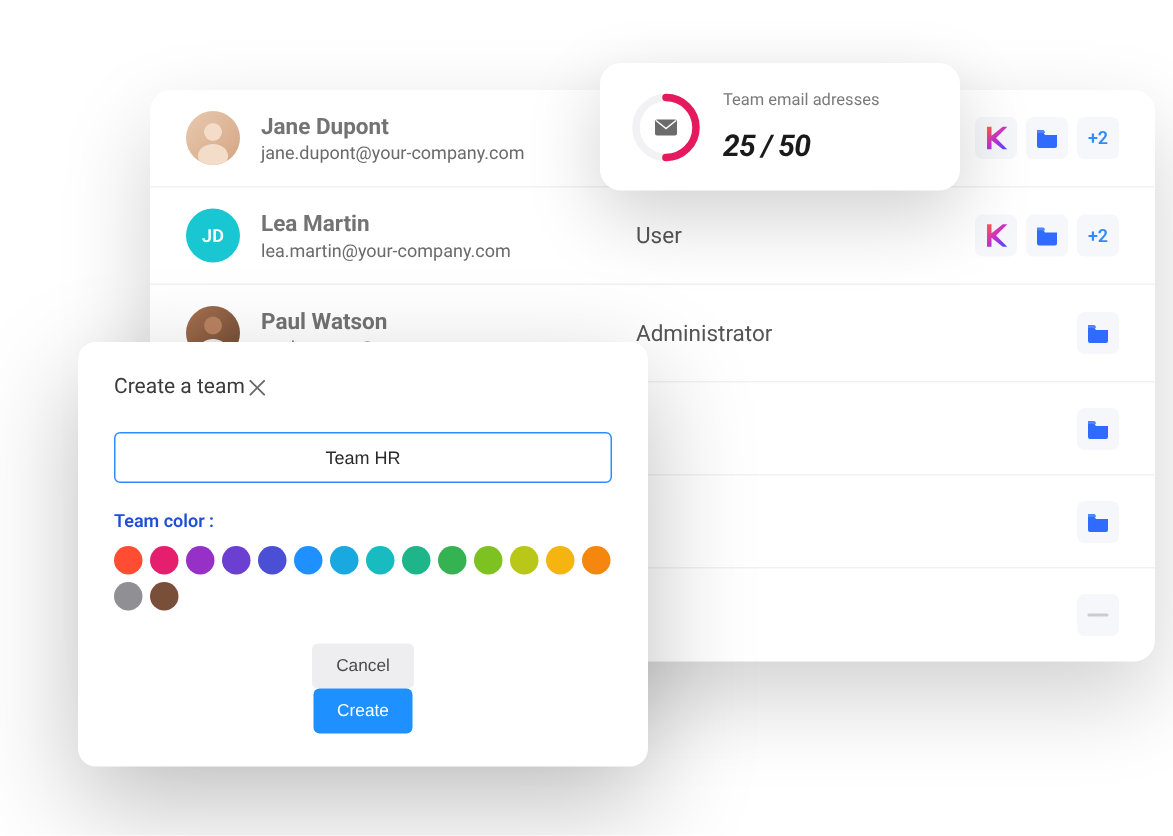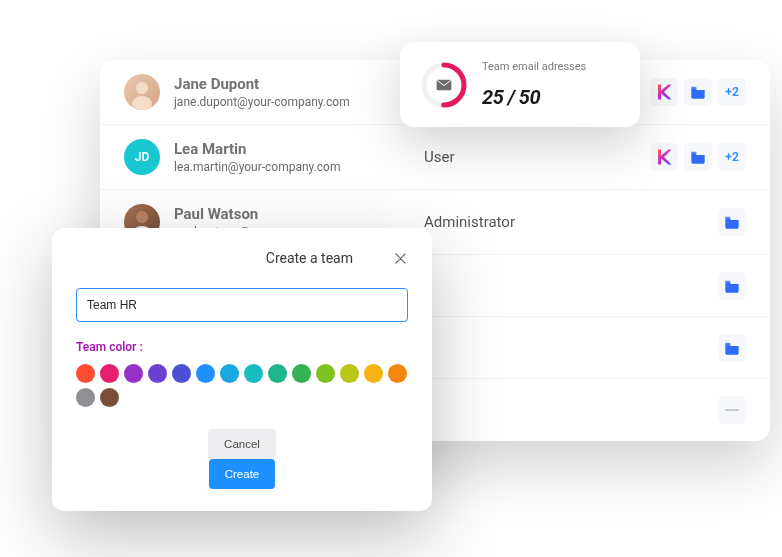--- a/index.html
+++ b/index.html
@@ -116,45 +116,45 @@
     width: 380px;
     background: #fff;
     border-radius: 12px;
     box-shadow: 0 25px 70px rgba(0,0,0,0.25);
     padding: 22px 24px 22px;
     z-index: 10;
   }
   .modal-header {
     display: flex;
     align-items: center;
-    justify-content: flex-end;
+    justify-content: flex-start;
     margin-bottom: 22px;
-    gap: 39px;
   }
   .modal-title { font-size: 14px; color: #3a3a3a; }
   .modal-close {
     width: 16px; height: 16px;
     cursor: pointer;
     display: flex; align-items: center; justify-content: center;
     color: #6a6a6a;
   }
   .modal-close svg { width: 11px; height: 11px; }
   .modal-input {
     width: 100%;
     border: 1px solid #2f8cff;
     border-radius: 4px;
     padding: 9px 10px;
     font-size: 12px;
     color: #2a2a2a;
     outline: none;
     margin-bottom: 18px;
+    text-align: center;
   }
   .modal-label {
     font-size: 12px;
-    color: #a21caf;
+    color: #1d4ed8;
     font-weight: 600;
     margin-bottom: 10px;
   }
   .color-row {
     display: flex;
     flex-wrap: wrap;
     gap: 5px;
     margin-bottom: 22px;
   }
   .color-swatch {

